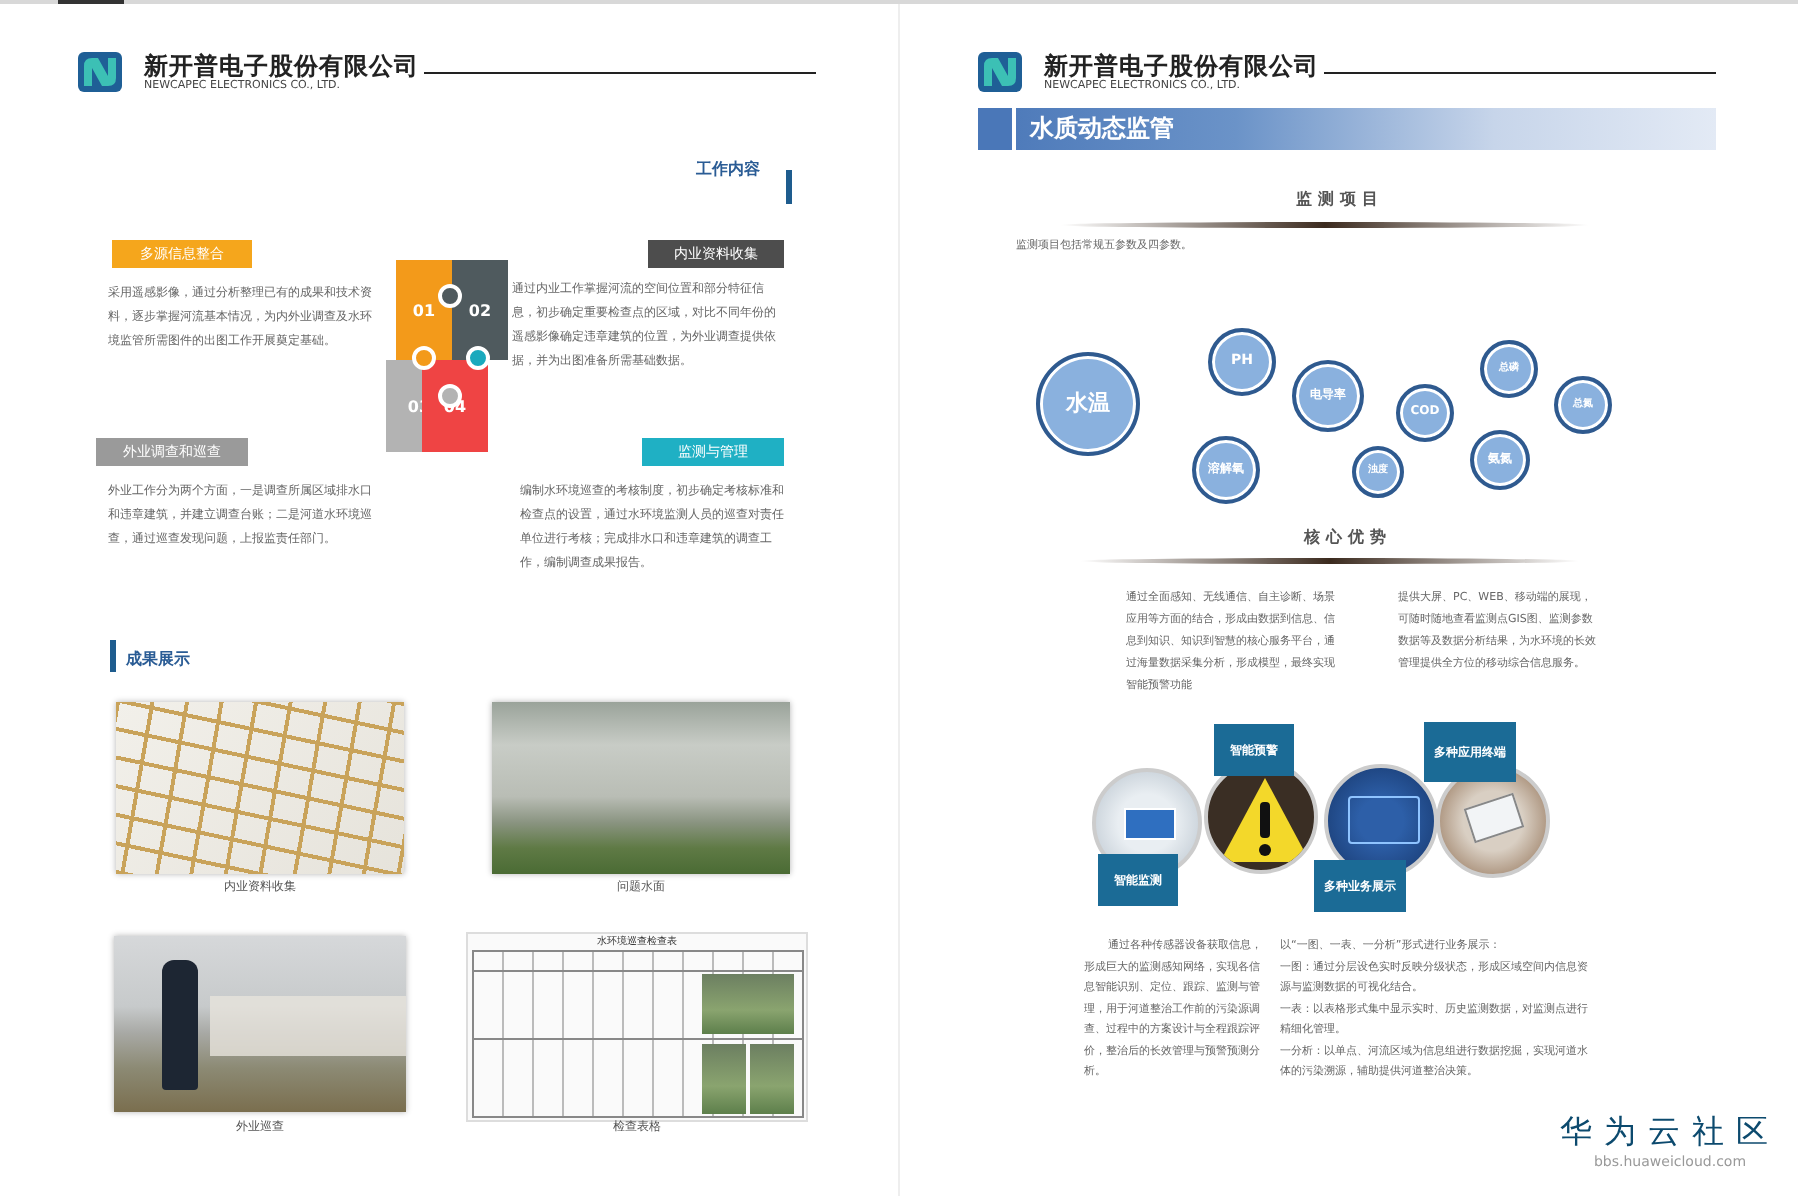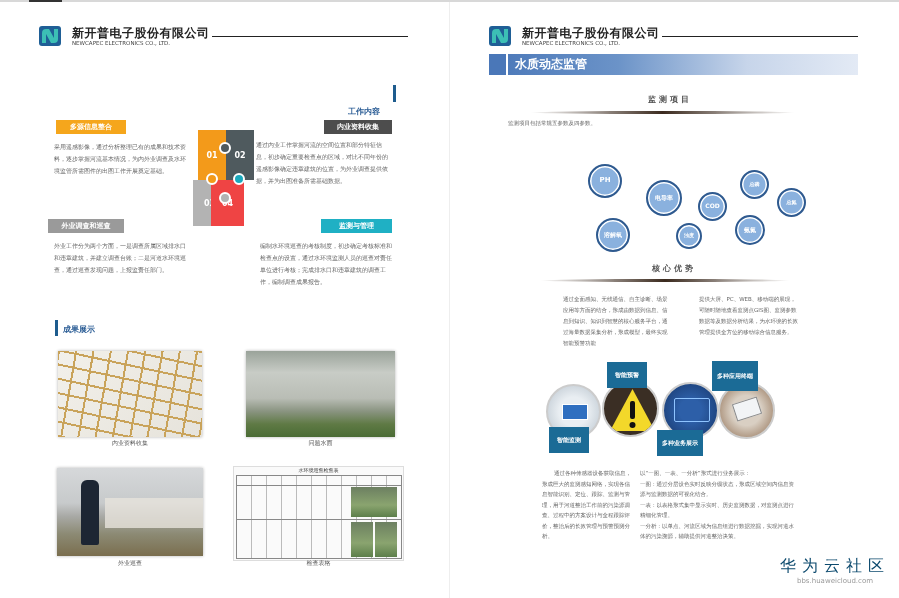--- a/index.html
+++ b/index.html
@@ -12,21 +12,21 @@
 .divider{position:absolute;left:449px;top:2px;width:1px;height:596px;background:#eee}
 .logo{position:absolute;left:39px;top:24px;width:22px;height:20px}
 .company-cn{position:absolute;left:72px;top:23px;font-size:12px;font-weight:bold;color:#222;letter-spacing:0.5px;white-space:nowrap}
 .company-en{position:absolute;left:72px;top:38px;font-size:5.5px;color:#444;white-space:nowrap}
 .company-line{position:absolute;left:212px;top:34px;width:196px;height:1px;background:#222}
 .banner{position:absolute;left:39px;top:52px;width:369px;height:21px;background:linear-gradient(90deg,#4a77b8 0%,#6b93c8 35%,#c7d5ea 70%,#e3eaf5 100%)}
 .banner-sq{position:absolute;left:0;top:0;width:19px;height:21px;background:#4a77b8;border-right:2px solid #fff}
 .banner-title{position:absolute;left:26px;top:2px;font-size:12px;font-weight:bold;color:#fff;white-space:nowrap}
 .sub-heading{position:absolute;font-size:8px;color:#2a5c95;font-weight:bold;white-space:nowrap}
 .vbar{position:absolute;width:3px;background:#1e5c8e}
-.tag{position:absolute;height:14px;font-size:7px;font-weight:bold;color:#fff;padding:2px 8px;white-space:nowrap;text-align:center;line-height:10px}
+.tag{position:absolute;height:14px;font-size:7px;font-weight:normal;color:#fff;padding:2px 8px;white-space:nowrap;text-align:center;line-height:10px}
 .para{position:absolute;font-size:6px;line-height:12px;color:#666}
 .puzzle{position:absolute;left:193px;top:128px;width:66px;height:98px}
 .pz{position:absolute;color:#fff;font-size:8px;font-weight:bold;display:flex;align-items:center;justify-content:center}
 .section-h{position:absolute;font-size:8px;font-weight:bold;color:#2a5c95;white-space:nowrap}
 .photo{position:absolute;box-shadow:0 0 3px rgba(0,0,0,.3)}
 .caption{position:absolute;font-size:6px;color:#555;white-space:nowrap;text-align:center}
 .table-img{position:absolute;left:233px;top:464px;width:171px;height:95px;background:#fafafa;border:1px solid #ddd}
 .table-img .t-title{position:absolute;top:0;left:0;width:100%;text-align:center;font-size:5px;color:#333}
 .table-img .grid{position:absolute;left:2px;top:8px;width:166px;height:84px;border:1px solid #888;background:
  repeating-linear-gradient(90deg,transparent 0 14px,#bbb 14px 15px)}
@@ -51,21 +51,21 @@
 <div class="page left">
   <svg class="logo" viewBox="0 0 22 20">
     <rect x="0" y="0" width="22" height="20" rx="3" fill="#1f5f96"></rect>
     <path d="M3 17 L3 7 Q3 3 7 3 L10 3 L15 12 L15 3 L19 3 L19 13 Q19 17 15 17 L12 17 L7 8 L7 17 Z" fill="#3cc0b5"></path>
   </svg>
   <div class="company-cn">新开普电子股份有限公司</div>
   <div class="company-en">NEWCAPEC ELECTRONICS CO., LTD.</div>
   <div class="company-line"></div>
 
 
-  <div class="sub-heading" style="left:348px;top:104px">工作内容</div>
+  <div class="sub-heading" style="left:348px;top:77px">工作内容</div>
   <div class="vbar" style="left:393px;top:83px;height:17px"></div>
 
   <div class="tag" style="left:56px;top:118px;width:70px;background:#f5a61c">多源信息整合</div>
   <div class="para" style="left:54px;top:139px;width:132px">采用遥感影像，通过分析整理已有的成果和技术资料，逐步掌握河流基本情况，为内外业调查及水环境监管所需图件的出图工作开展奠定基础。</div>
 
   <div class="tag" style="left:324px;top:118px;width:68px;background:#4d4d4d">内业资料收集</div>
   <div class="para" style="left:256px;top:137px;width:136px">通过内业工作掌握河流的空间位置和部分特征信息，初步确定重要检查点的区域，对比不同年份的遥感影像确定违章建筑的位置，为外业调查提供依据，并为出图准备所需基础数据。</div>
 
   <div class="tag" style="left:48px;top:217px;width:76px;background:#9a9a9a">外业调查和巡查</div>
   <div class="para" style="left:54px;top:238px;width:132px">外业工作分为两个方面，一是调查所属区域排水口和违章建筑，并建立调查台账；二是河道水环境巡查，通过巡查发现问题，上报监责任部门。</div>
@@ -168,21 +168,22 @@
   <div class="feat-label" style="left:99px;top:425px;width:40px;height:26px">智能监测</div>
   <div class="feat-label" style="left:157px;top:360px;width:40px;height:26px">智能预警</div>
   <div class="feat-label" style="left:207px;top:428px;width:46px;height:26px">多种业务展示</div>
   <div class="feat-label" style="left:262px;top:359px;width:46px;height:30px">多种应用终端</div>
 
   <div class="para" style="left:92px;top:466px;width:93px;font-size:5.5px;line-height:10.5px;text-indent:12px">通过各种传感器设备获取信息，形成巨大的监测感知网络，实现各信息智能识别、定位、跟踪、监测与管理，用于河道整治工作前的污染源调查、过程中的方案设计与全程跟踪评价，整治后的长效管理与预警预测分析。</div>
   <div class="para" style="left:190px;top:466px;width:155px;font-size:5.5px;line-height:10.5px;white-space:pre-line">以“一图、一表、一分析”形式进行业务展示：
 一图：通过分层设色实时反映分级状态，形成区域空间内信息资源与监测数据的可视化结合。
 一表：以表格形式集中显示实时、历史监测数据，对监测点进行精细化管理。
 一分析：以单点、河流区域为信息组进行数据挖掘，实现河道水体的污染溯源，辅助提供河道整治决策。</div>
-    <div class="bubble" style="left: 138px; top: 162px; width: 34px; height: 34px; font-size: 7px;">PH</div>
+<div class="bubble" style="left: 68px; top: 174px; width: 52px; height: 52px; font-size: 11px;">水温</div>
+    <div class="bubble" style="left: 154px; top: 162px; width: 34px; height: 34px; font-size: 7px;">PH</div>
     <div class="bubble" style="left: 146px; top: 216px; width: 34px; height: 34px; font-size: 6px;">溶解氧</div>
     <div class="bubble" style="left: 196px; top: 178px; width: 36px; height: 36px; font-size: 6px;">电导率</div>
     <div class="bubble" style="left: 226px; top: 221px; width: 26px; height: 26px; font-size: 5px;">浊度</div>
     <div class="bubble" style="left: 248px; top: 190px; width: 29px; height: 29px; font-size: 6px;">COD</div>
     <div class="bubble" style="left: 290px; top: 168px; width: 29px; height: 29px; font-size: 5px;">总磷</div>
     <div class="bubble" style="left: 285px; top: 213px; width: 30px; height: 30px; font-size: 6px;">氨氮</div>
     <div class="bubble" style="left: 327px; top: 186px; width: 29px; height: 29px; font-size: 5px;">总氮</div>
   </div>
 
 <div class="watermark">

